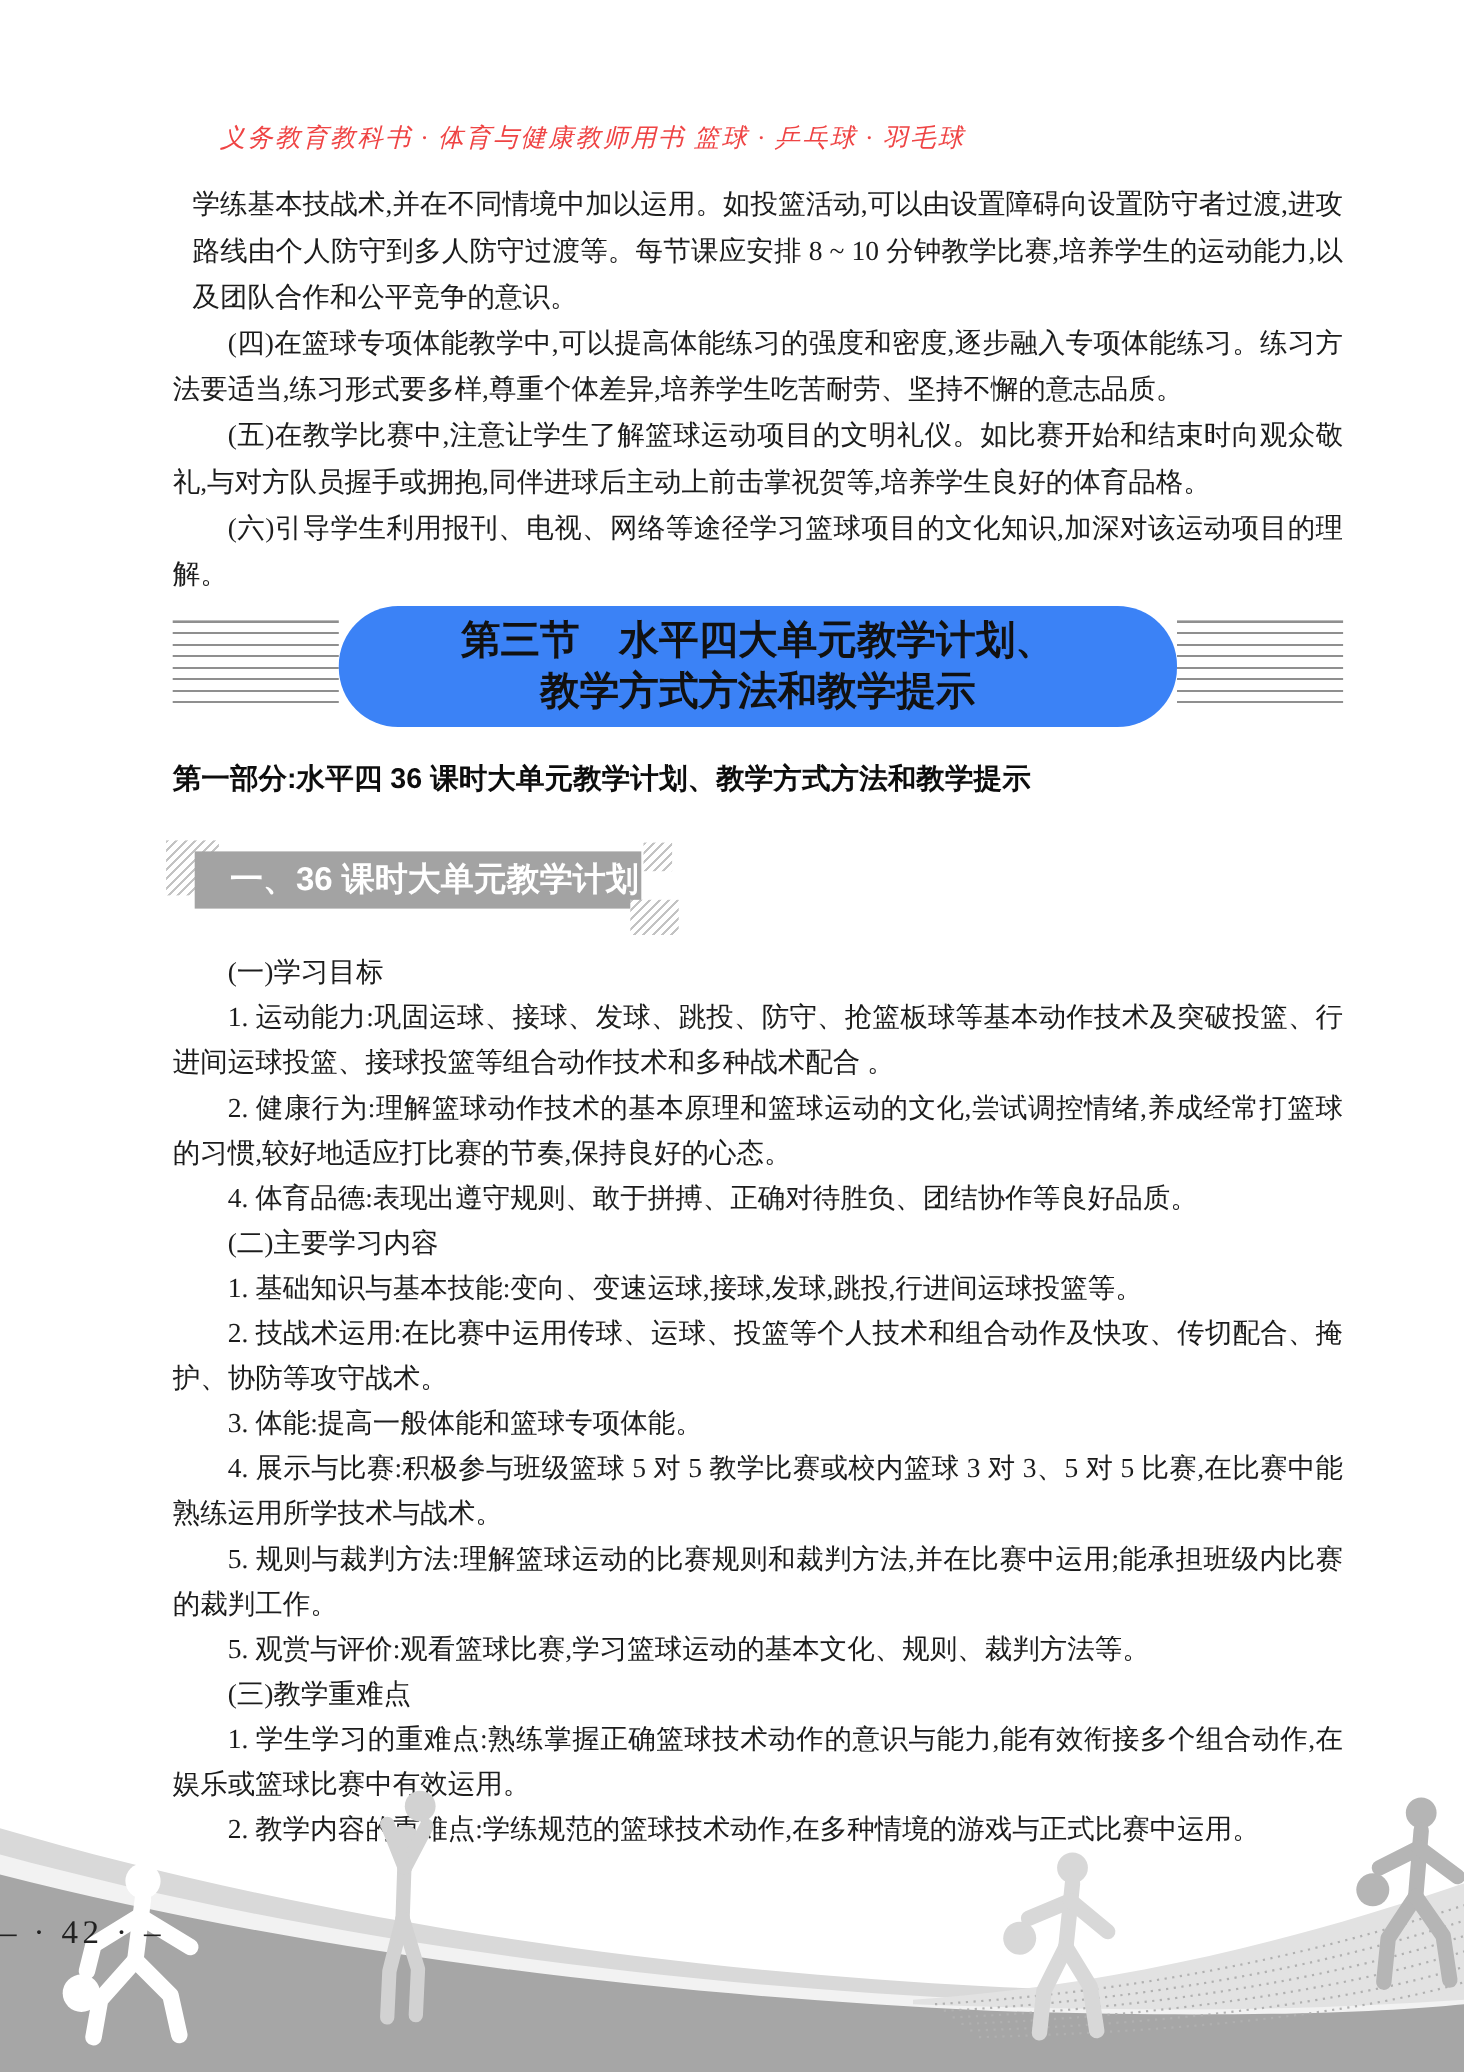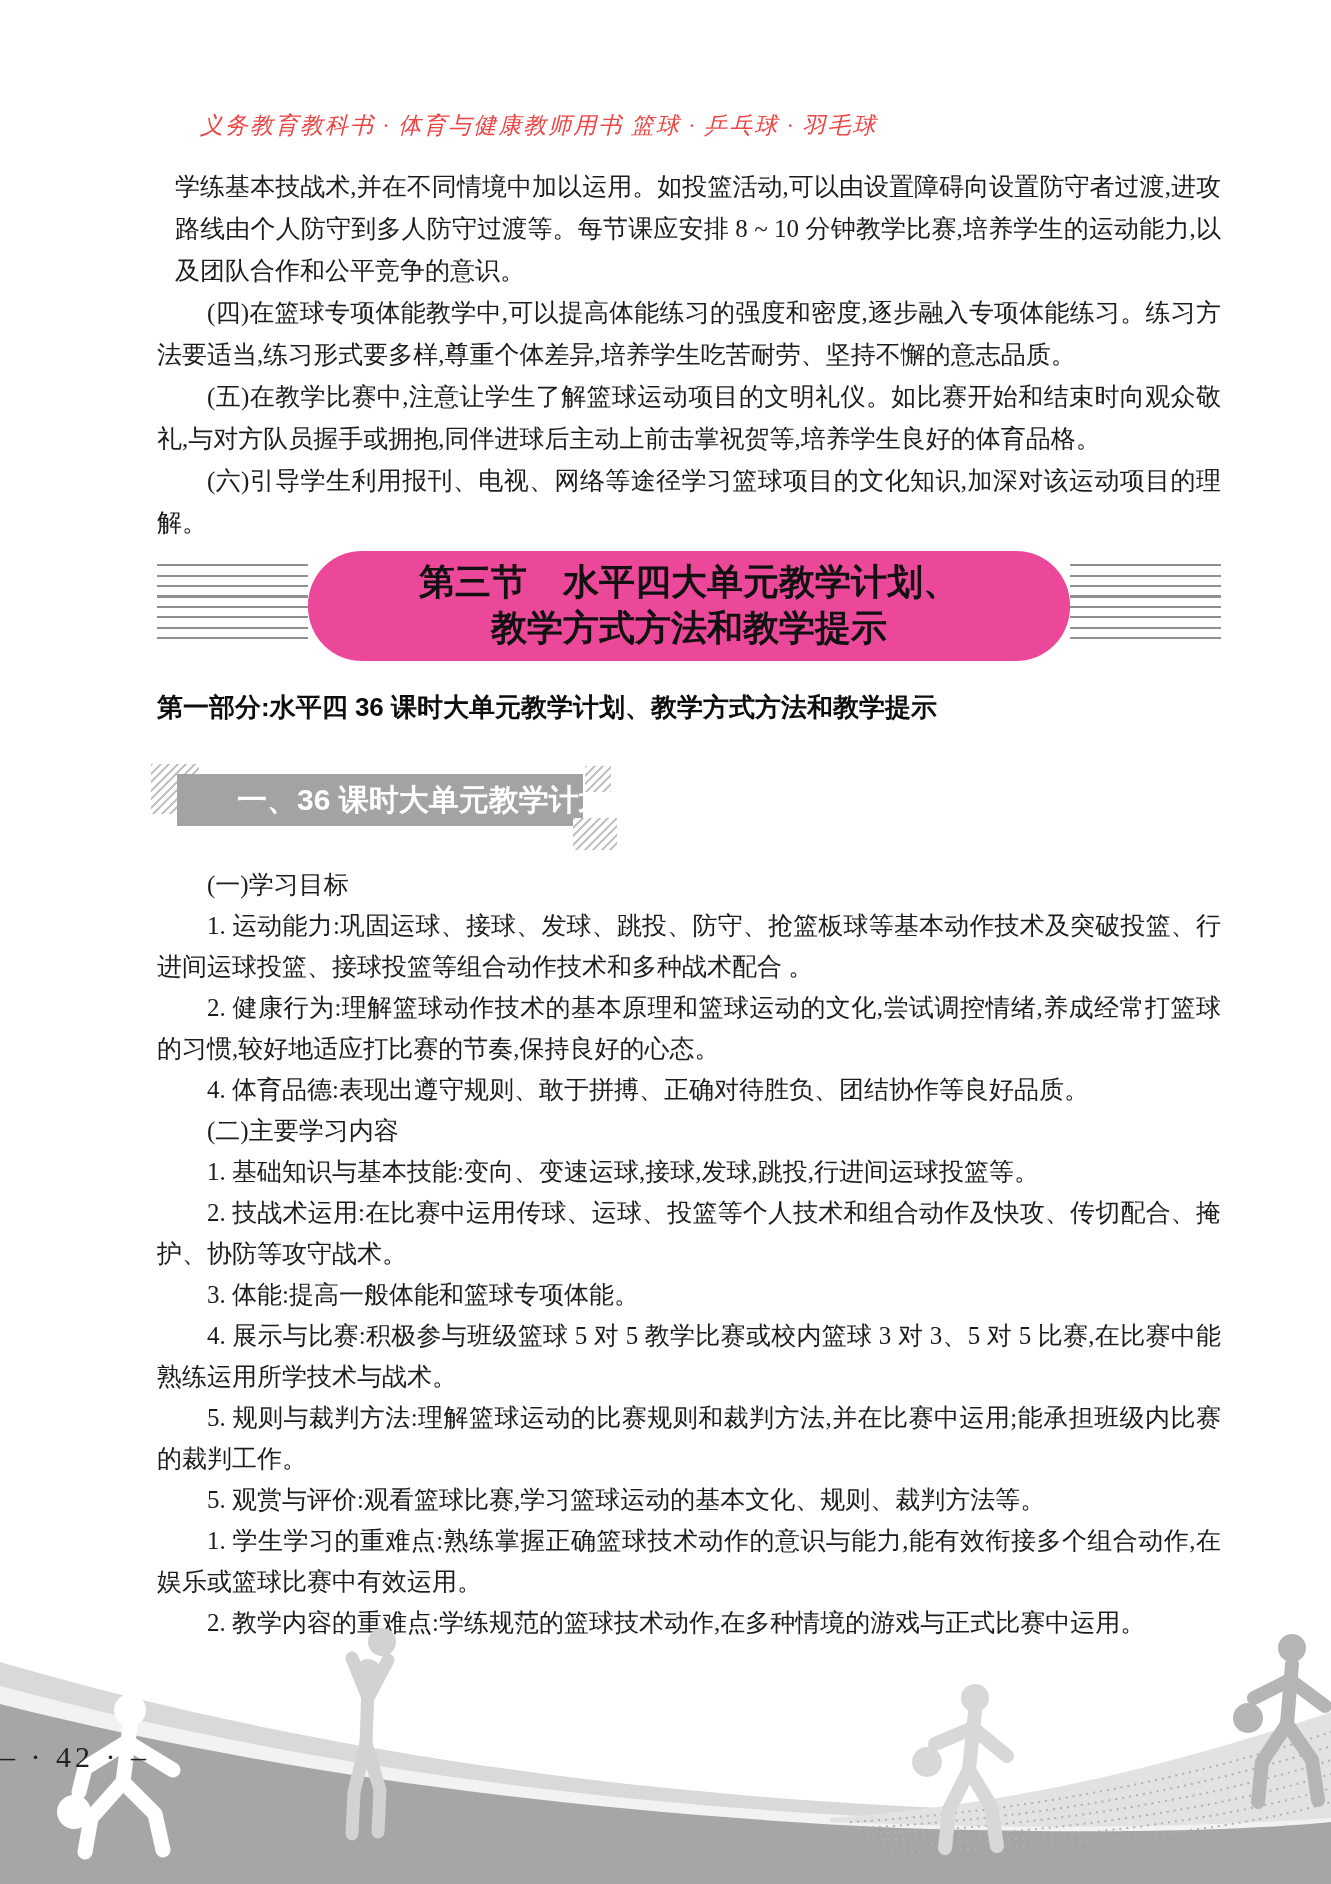--- a/index.html
+++ b/index.html
@@ -20,21 +20,21 @@
   .para.noindent{text-indent:0;margin-left:18px;}
   
   .banner-row{
     display:flex;align-items:center;height:104px;margin-top:10px;margin-bottom:2px;
   }
   .decor-lines{
     flex:1;height:84px;align-self:center;
     background:repeating-linear-gradient(to bottom,#8f8f8f 0 2px,transparent 2px 10.5px);
   }
   .banner-box{
-    width:762px;border-radius:54px;background:#ec4899;
+    width:762px;border-radius:54px;background:#3b82f6;
     text-align:center;padding:8px 0 10px 0;
   }
   .banner-box .t{
     font-family:"Liberation Sans", sans-serif;font-weight:bold;
     font-size:36px;line-height:46px;color:#111;text-indent:0;text-align:center;
   }
   .part-heading{
     margin-top:28px;font-family:"Liberation Sans", sans-serif;font-weight:bold;
     font-size:26px;line-height:42px;text-indent:0;text-align:left;color:#0d0d0d;
   }
@@ -46,21 +46,21 @@
   }
   .hatch.left{left:-6px;top:-10px;width:48px;height:50px;}
   .hatch.rtop{left:428px;top:-8px;width:26px;height:26px;}
   .hatch.rbottom{left:416px;top:44px;width:44px;height:32px;}
   .unit-bar{
     position:absolute;left:20px;top:0;width:406px;height:52px;background:#a3a3a3;
     display:flex;align-items:center;
   }
   .unit-bar .label{
     font-family:"Liberation Sans", sans-serif;font-weight:bold;color:#ffffff;
-    font-size:30px;padding-left:60px;white-space:nowrap;text-indent:0;
+    font-size:30px;padding-left:32px;white-space:nowrap;text-indent:0;
   }
   .footer-pagenum{
     position:absolute;top:1740px;left:0;width:100%;text-align:left;
     font-size:30px;color:#222;z-index:5;letter-spacing:4px;
   }
   .footer-decor{position:absolute;left:0;top:1620px;width:1331px;height:264px;z-index:1;}
 </style>
 </head>
 <body>
 
@@ -96,20 +96,21 @@
   <p class="para" style="line-height:41px">1. 运动能力:巩固运球、接球、发球、跳投、防守、抢篮板球等基本动作技术及突破投篮、行进间运球投篮、接球投篮等组合动作技术和多种战术配合 。</p>
   <p class="para" style="line-height:41px">2. 健康行为:理解篮球动作技术的基本原理和篮球运动的文化,尝试调控情绪,养成经常打篮球的习惯,较好地适应打比赛的节奏,保持良好的心态。</p>
   <p class="para" style="line-height:41px">4. 体育品德:表现出遵守规则、敢于拼搏、正确对待胜负、团结协作等良好品质。</p>
   <p class="para" style="line-height:41px">(二)主要学习内容</p>
   <p class="para" style="line-height:41px">1. 基础知识与基本技能:变向、变速运球,接球,发球,跳投,行进间运球投篮等。</p>
   <p class="para" style="line-height:41px">2. 技战术运用:在比赛中运用传球、运球、投篮等个人技术和组合动作及快攻、传切配合、掩护、协防等攻守战术。</p>
   <p class="para" style="line-height:41px">3. 体能:提高一般体能和篮球专项体能。</p>
   <p class="para" style="line-height:41px">4. 展示与比赛:积极参与班级篮球 5 对 5 教学比赛或校内篮球 3 对 3、5 对 5 比赛,在比赛中能熟练运用所学技术与战术。</p>
   <p class="para" style="line-height:41px">5. 规则与裁判方法:理解篮球运动的比赛规则和裁判方法,并在比赛中运用;能承担班级内比赛的裁判工作。</p>
   <p class="para" style="line-height:41px">5. 观赏与评价:观看篮球比赛,学习篮球运动的基本文化、规则、裁判方法等。</p>
+  <p class="para" style="line-height:41px">(三)教学重难点</p>
   <p class="para" style="line-height:41px">1. 学生学习的重难点:熟练掌握正确篮球技术动作的意识与能力,能有效衔接多个组合动作,在娱乐或篮球比赛中有效运用。</p>
   <p class="para" style="line-height:41px">2. 教学内容的重难点:学练规范的篮球技术动作,在多种情境的游戏与正式比赛中运用。</p>
 </div>
 
 <div class="footer-pagenum">– · 42 · –</div>
 
 <svg class="footer-decor" viewBox="0 0 1331 264" xmlns="http://www.w3.org/2000/svg" aria-hidden="true">
 
   <path fill="#d9d9d9" d="M0,42 C260,118 560,168 900,186 C1110,196 1250,190 1331,180 L1331,264 L0,264 Z"></path>
   <path fill="#f2f2f2" d="M0,66 C260,136 560,182 900,198 C1110,207 1250,201 1331,191 L1331,264 L0,264 Z"></path>

